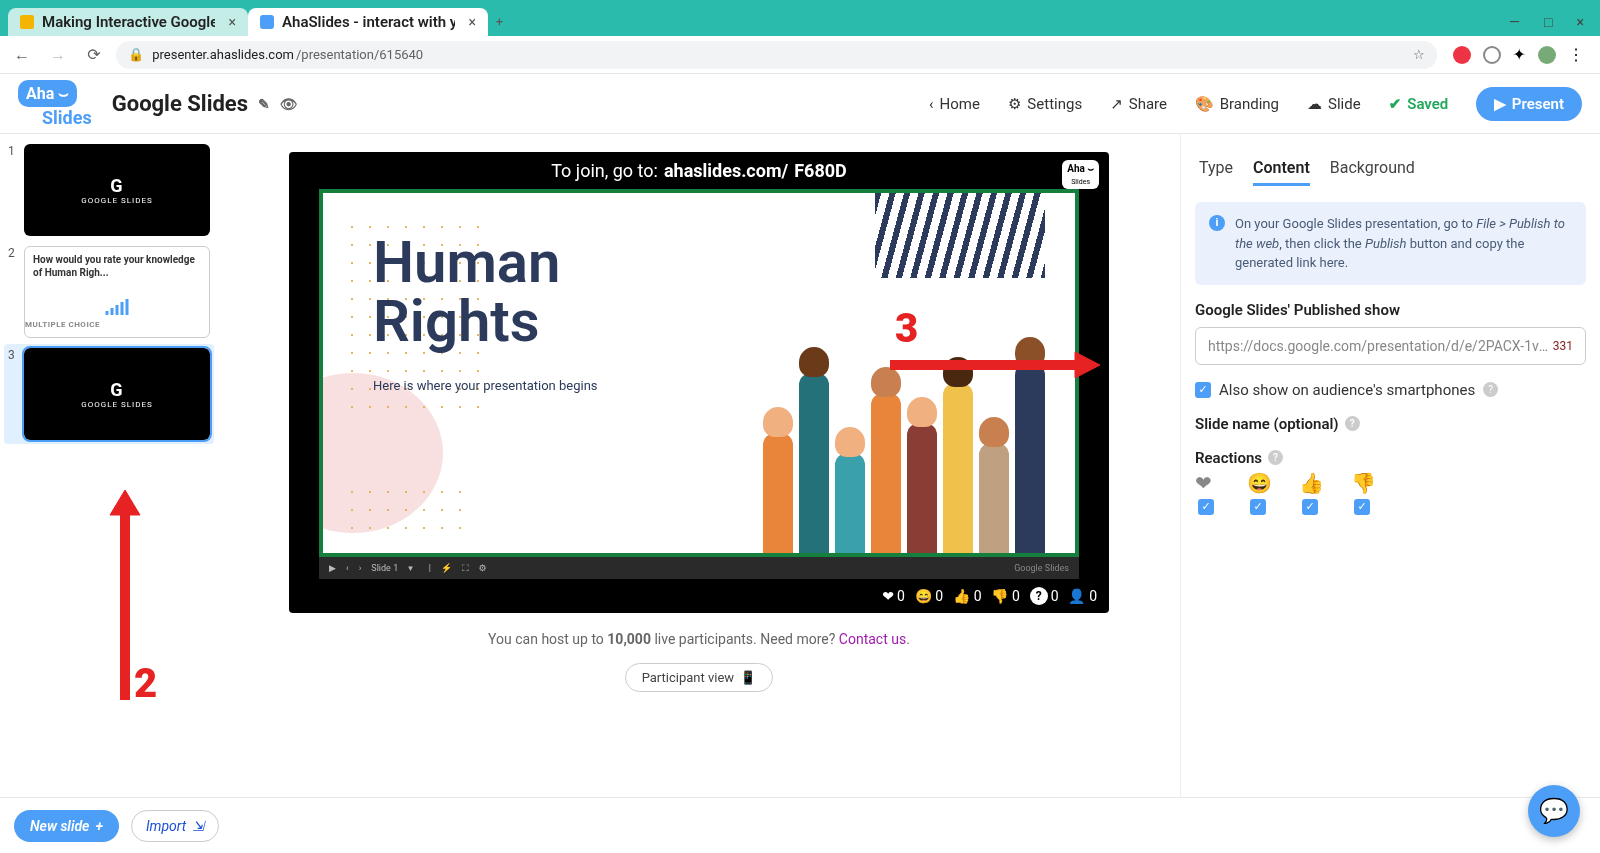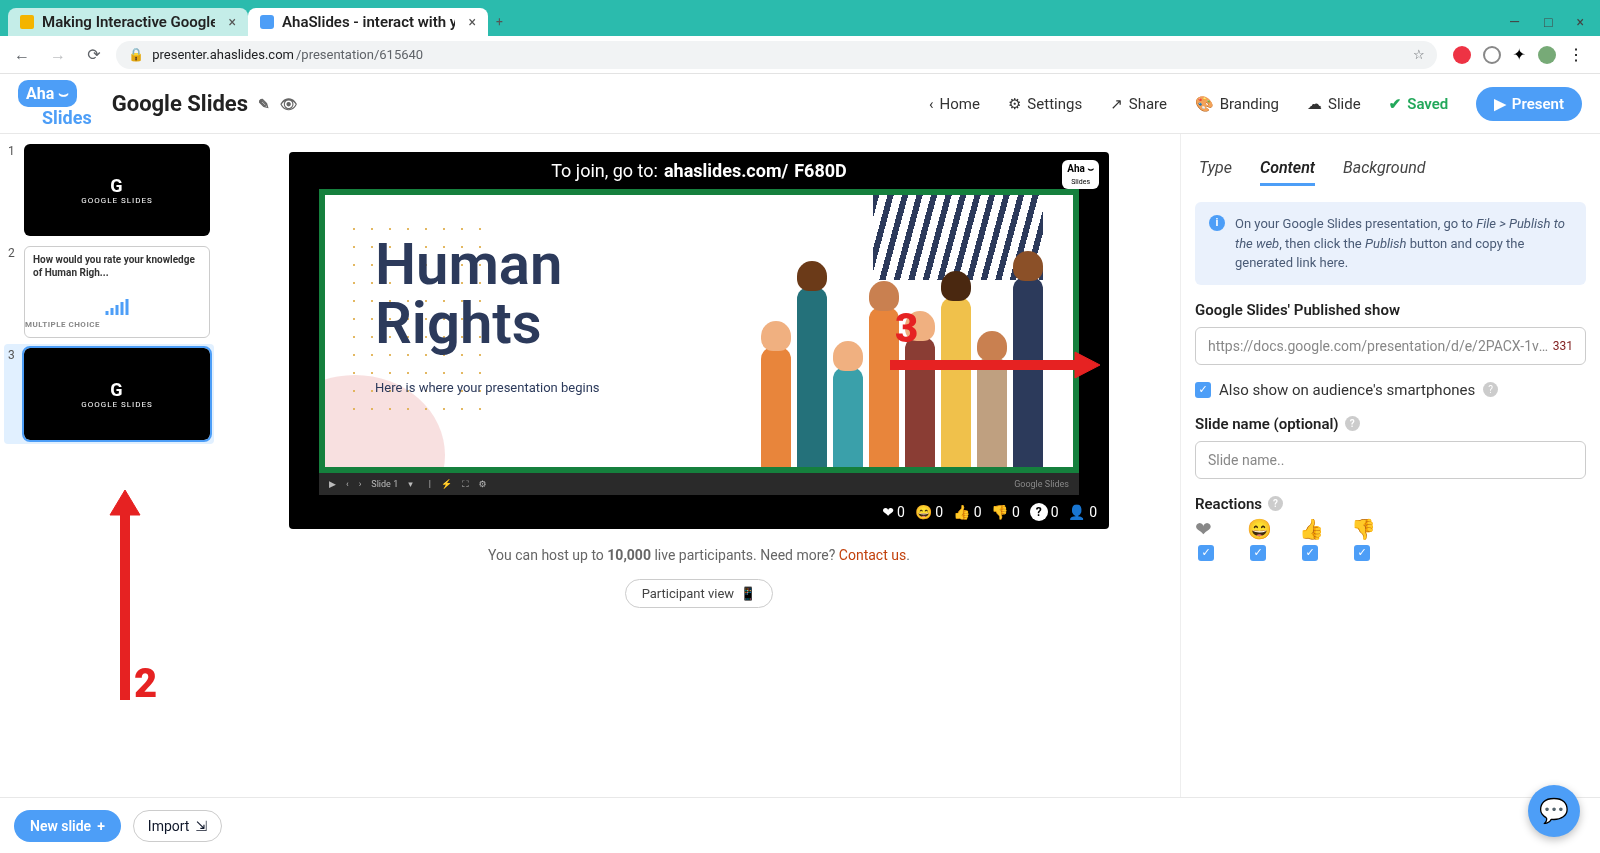--- a/index.html
+++ b/index.html
@@ -40,53 +40,53 @@
 .thumb .gs .g { font-size:18px; font-weight:bold; }
 .thumb.white .qtxt { position:absolute; top:6px; left:8px; right:8px; font-size:10px; color:#333; line-height:1.3; }
 .thumb.white .mc { position:absolute; bottom:8px; left:0; right:0; text-align:left; font-size:8px; color:#888; letter-spacing:0.5px; }
 .thumb.white .bars { position:absolute; bottom:22px; left:50%; transform:translateX(-50%); display:flex; gap:2px; align-items:flex-end; }
 .thumb.white .bars div { width:3px; background:#4D9EF7; }
 .canvas { flex:1; display:flex; flex-direction:column; align-items:center; padding:18px 20px 0 20px; overflow:hidden; }
 .slide { width:820px; background:#000; border-radius:4px; overflow:hidden; position:relative; }
 .slide-top { color:#fff; text-align:center; font-size:18px; padding:8px; display:flex; justify-content:center; align-items:center; gap:6px; }
 .slide-top .code { font-weight:700; }
 .aha-badge { position:absolute; right:10px; top:8px; background:#fff; color:#000; font-size:10px; border-radius:6px; padding:3px 5px; font-weight:700; }
-.slide-body { background:#fff; margin:0 30px; height:284px; position:relative; border:6px solid #15803d; overflow:hidden; }
+.slide-body { background:#fff; margin:0 30px; height:368px; position:relative; border:4px solid #15803d; overflow:hidden; }
 .hr-title { position:absolute; left:50px; top:40px; font-family:Georgia,serif; font-size:58px; color:#2c3a5b; line-height:1.0; font-weight:600; }
 .hr-sub { position:absolute; left:50px; top:185px; font-size:13px; color:#2c3a5b; }
 .dots { position:absolute; width:140px; height:200px; background:radial-gradient(#e0b050 1.5px, transparent 1.5px); background-size:18px 18px; opacity:0.9; }
 .pinkblob { position:absolute; width:180px; height:160px; background:#f5d3d3; border-radius:50%; opacity:0.7; }
 .stripes { position:absolute; right:30px; top:0px; width:170px; height:85px; background:repeating-linear-gradient(105deg,#2c3a5b 0,#2c3a5b 6px,transparent 6px,transparent 14px); }
 .hands { position:absolute; bottom:0; right:30px; display:flex; align-items:flex-end; gap:6px; }
 .arm { width:30px; border-radius:12px 12px 0 0; position:relative; }
 .hand { width:30px; height:30px; position:absolute; top:-26px; border-radius:50% 50% 40% 40%; }
 .slide-ctrl { height:22px; background:#2a2a2a; margin:0 30px; display:flex; align-items:center; padding:0 10px; gap:10px; color:#bbb; font-size:9px; }
 .slide-bottom { display:flex; justify-content:flex-end; align-items:center; gap:10px; padding:8px 12px; color:#fff; font-size:14px; }
 .react-cnt { display:flex; align-items:center; gap:3px; }
 .hostline { margin-top:18px; font-size:14px; color:#666; }
-.hostline a { color:#c2410c; text-decoration:none; }
+.hostline a { color:#a21caf; text-decoration:none; }
 .pview-btn { margin-top:16px; border:1px solid #ccc; border-radius:18px; padding:6px 16px; font-size:13px; color:#444; display:flex; align-items:center; gap:6px; cursor:pointer; }
 .rpanel { width:420px; border-left:1px solid #eee; padding:18px 14px; display:flex; flex-direction:column; gap:16px; font-size:14px; }
-.rtabs { display:flex; gap:28px; padding:0 4px;font-style:italic; }
+.rtabs { display:flex; gap:20px; padding:0 4px; }
 .rtab { padding:6px 0; color:#444; font-size:16px; cursor:pointer; }
 .rtab.active { color:#222; font-weight:600; border-bottom:3px solid #4D9EF7; }
 .infobox { background:#eaf1fc; border-radius:6px; padding:12px 14px; font-size:13px; color:#4a5b76; line-height:1.5; display:flex; gap:10px; }
 .infobox .i { width:16px; height:16px; background:#4D9EF7; border-radius:50%; color:#fff; font-size:11px; font-weight:bold; display:flex; align-items:center; justify-content:center; flex:none; margin-top:1px; }
 .lbl { font-size:15px; font-weight:600; color:#222; display:flex; align-items:center; gap:6px; }
 .qmark { width:15px; height:15px; border-radius:50%; background:#ccc; color:#fff; font-size:10px; display:flex; align-items:center; justify-content:center; }
 .inp { border:1px solid #ccc; border-radius:6px; padding:10px 12px; font-size:14px; display:flex; align-items:center; justify-content:space-between; color:#888; }
 .inp .cnt { color:#7f1d1d; font-size:12px; }
 .chk-row { display:flex; align-items:center; gap:8px; font-size:15px; color:#333; }
 .chkbox { width:16px; height:16px; background:#4D9EF7; border-radius:3px; display:flex; align-items:center; justify-content:center; color:#fff; font-size:11px; }
 .reactions { display:flex; gap:30px; margin-top:4px; }
 .reaction { display:flex; flex-direction:column; align-items:center; gap:6px; }
 .ricon { width:22px; height:22px; color:#888; font-size:20px; }
-.footer { position:absolute; bottom:0; left:0; right:0; height:56px; border-top:1px solid #e8e8e8; display:flex; align-items:center; padding:0 14px; gap:12px; background:#fff; }
+.footer { position:absolute; bottom:0; left:0; right:0; height:56px; border-top:1px solid #e8e8e8; display:flex; align-items:center; padding:0 14px; gap:12px; background:#fff;font-style:italic; }
 .newslide { background:#4D9EF7; color:#fff; border-radius:18px; padding:8px 16px; font-size:14px; font-weight:600; display:flex; align-items:center; gap:6px; cursor:pointer; }
-.import { border:1px solid #ccc; border-radius:18px; padding:7px 14px; font-size:14px; color:#0f172a; display:flex; align-items:center; gap:6px; cursor:pointer; }
+.import { border:1px solid #ccc; border-radius:18px; padding:7px 14px; font-size:14px; color:#1d4ed8; display:flex; align-items:center; gap:6px; cursor:pointer; }
 .chatfab { position:absolute; right:20px; bottom:16px; width:52px; height:52px; background:#4D9EF7; border-radius:50%; display:flex; align-items:center; justify-content:center; color:#fff; font-size:24px; box-shadow:0 3px 8px rgba(0,0,0,0.25); }
 .annot { position:absolute; z-index:50; pointer-events:none; }
 .arrow-red { stroke:#e62222; fill:#e62222; }
 .annot-num { color:#e62222; font-size:40px; font-weight:900; }
 </style>
 </head>
 <body>
 
 <div class="titlebar"></div>
 
@@ -319,23 +319,20 @@
     <div class="chk-row">
       <div class="chkbox">✓</div>
       <span>Also show on audience's smartphones</span>
       <div class="qmark">?</div>
     </div>
     <div>
       <div class="lbl">
           <span>Slide name (optional)</span>
           <div class="qmark">?</div>
         </div>
-      <div class="inp" style="margin-top:8px">
-        <span>Slide name..</span>
-      </div>
     </div>
     <div>
       <div class="lbl">
           <span>Reactions</span>
           <div class="qmark">?</div>
         </div>
       <div class="reactions">
         <div class="reaction">
             <div class="ricon">❤</div>
             <div class="chkbox">✓</div>

